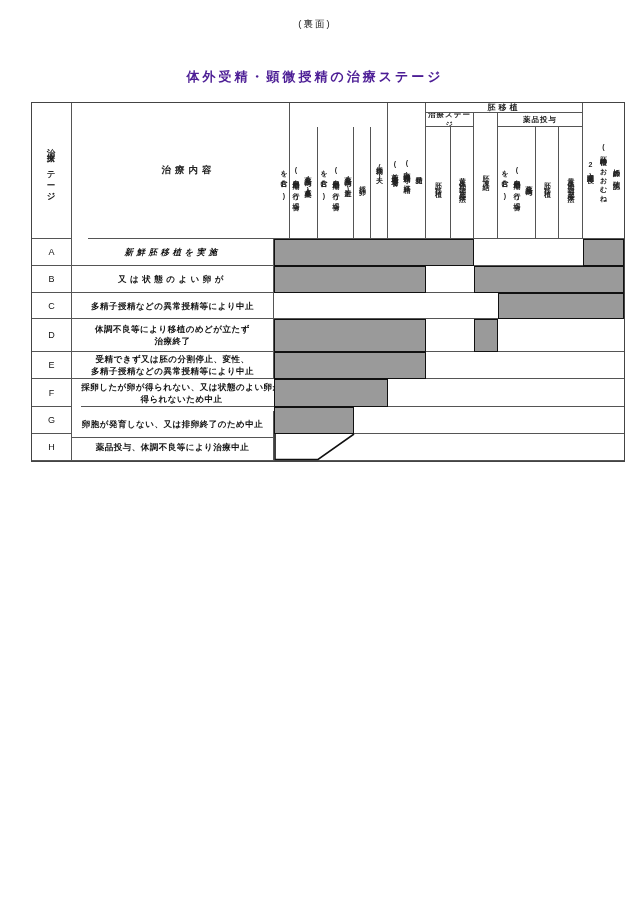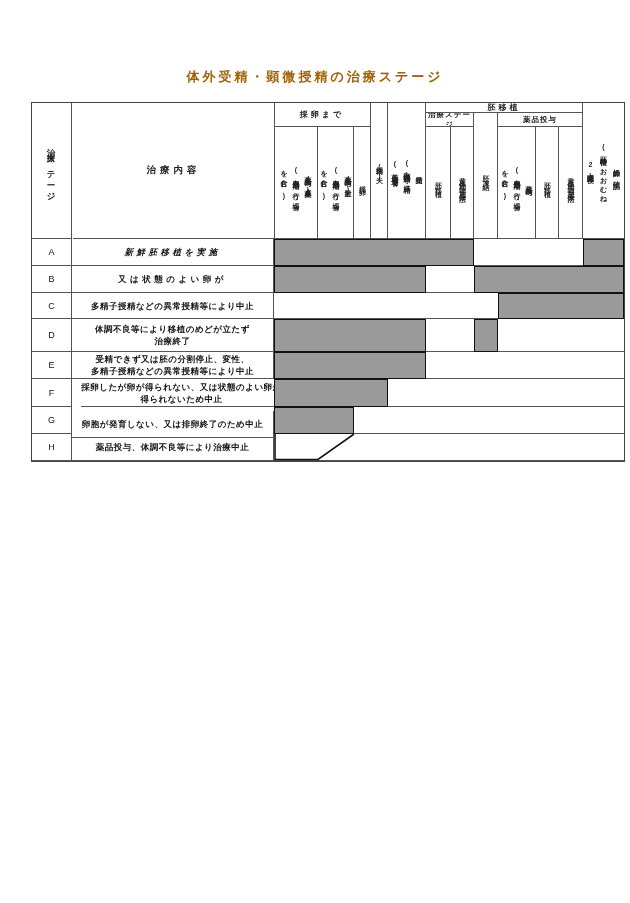--- a/index.html
+++ b/index.html
@@ -1,21 +1,21 @@
 <!DOCTYPE html>
 <html><head>
 <meta charset="utf-8">
 <style>
   html,body{margin:0;padding:0;background:#e8e8e8;}
   .page{position:relative;width:630px;height:903px;margin:0 auto;background:#ffffff;
         font-family:"Liberation Sans",sans-serif;color:#111;overflow:hidden;}
   .back-label{position:absolute;top:18px;left:0;width:100%;text-align:center;
         font-size:9.5px;letter-spacing:2px;color:#222;}
   .doc-title{position:absolute;top:68px;left:0;width:100%;text-align:center;
-        font-size:13px;font-weight:bold;letter-spacing:3px;color:#a16207;}
+        font-size:13px;font-weight:bold;letter-spacing:3px;color:#4c1d95;}
   .tbl{position:absolute;left:31px;top:102px;width:592px;height:358px;
         border:1px solid #444;box-sizing:content-box;}
   .cell{position:absolute;box-sizing:border-box;display:flex;align-items:center;
         justify-content:center;text-align:center;overflow:hidden;}
   .br{border-right:1px solid #555;}
   .bb{border-bottom:1px solid #555;}
   .hcell{font-weight:bold;color:#222;}
   .vcell{writing-mode:vertical-rl;text-orientation:upright;white-space:pre-line;}
   .vtitle{font-size:8.5px;letter-spacing:5px;font-weight:bold;}
   .vsmall{font-size:7px;line-height:12px;letter-spacing:1px;font-weight:bold;}
@@ -27,28 +27,28 @@
   .content-cell{font-size:8.5px;font-weight:bold;letter-spacing:0.5px;
         white-space:pre-line;line-height:12px;}
   .wide-ls{letter-spacing:3.5px;}
   .shade{position:absolute;box-sizing:border-box;border:1.6px solid #111;}
 </style>
 </head>
 <body>
 
 <div class="page">
 
+  <div class="back-label">(裏面)</div>
   <div class="doc-title">体外受精・顕微授精の治療ステージ</div>
 
   <div class="tbl">
 
     <div class="cell br bb hcell vcell vtitle" style="left:0;top:0;width:40px;height:136px;">治療ステージ</div>
-    <div class="cell br bb hcell content-header" style="left:41px;top:0;width:202px;height:136px;">治療内容</div>
+    <div class="cell br bb hcell content-header" style="left:56px;top:0;width:202px;height:136px;">治療内容</div>
 
-    <div class="cell br bb hcell hgroup" style="left:242px;top:0;width:97px;height:24px;">採卵まで</div>
     <div class="cell br bb hcell vcell vsmall" style="left:242px;top:24px;width:44px;height:112px;">薬品投与(点鼻薬)
 (自然周期で行う場合
 を含む。)</div>
     <div class="cell br bb hcell vcell vsmall" style="left:286px;top:24px;width:36px;height:112px;">薬品投与(注射)
 (自然周期で行う場合
 を含む。)</div>
     <div class="cell br bb hcell vcell vmed" style="left:322px;top:24px;width:17px;height:112px;">採卵</div>
 
     <div class="cell br bb hcell vcell vmed" style="left:339px;top:0;width:17px;height:136px;letter-spacing:1px;">採精(夫)</div>
     <div class="cell br bb hcell vcell vsmall" style="left:356px;top:0;width:38px;height:136px;">受精

